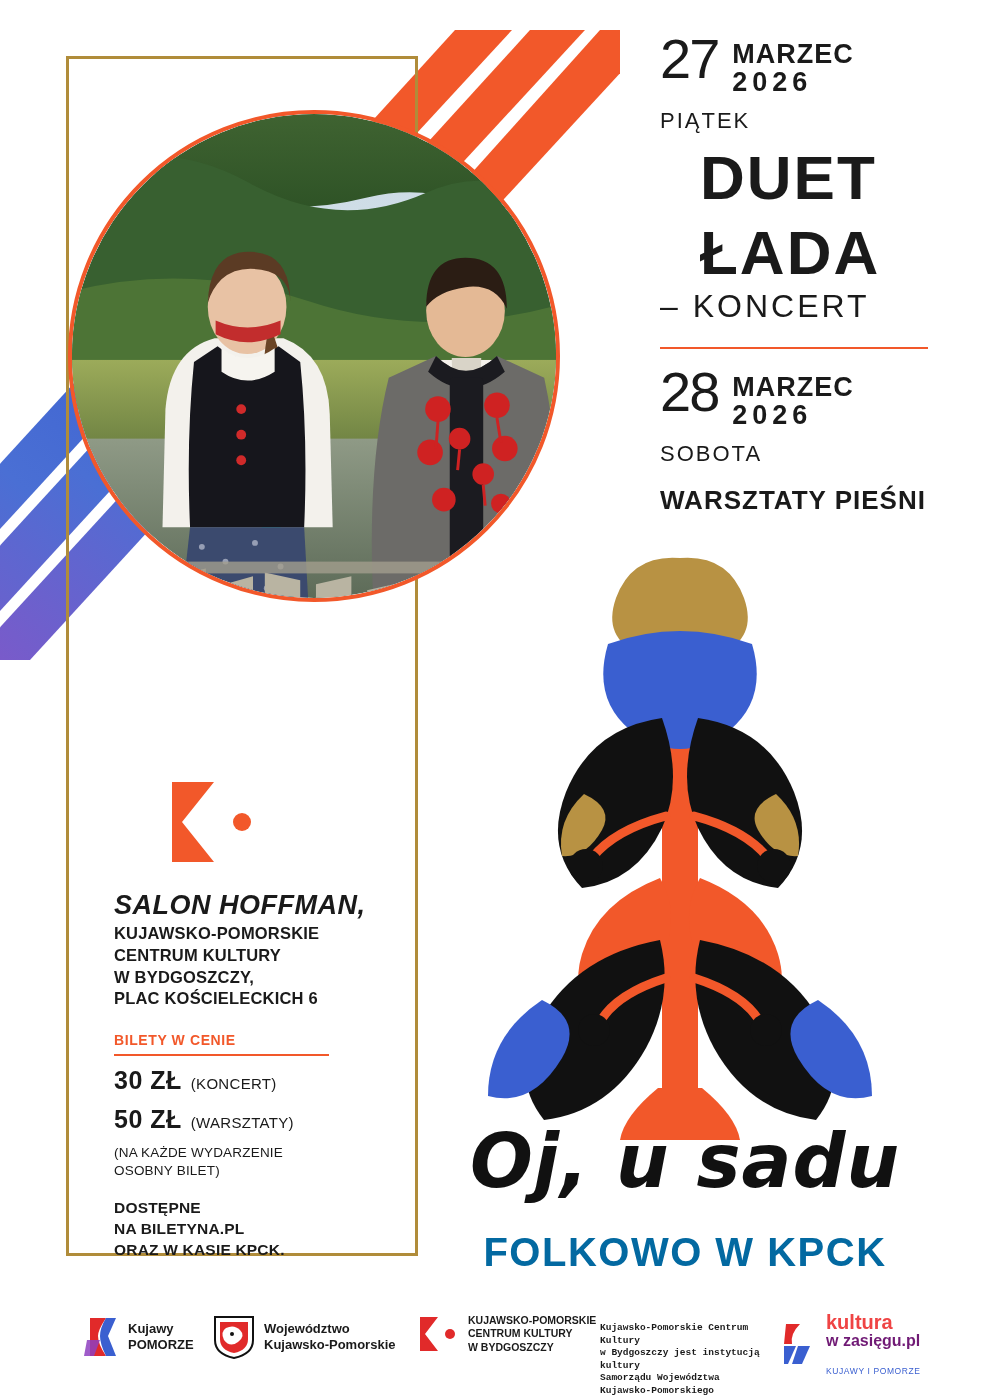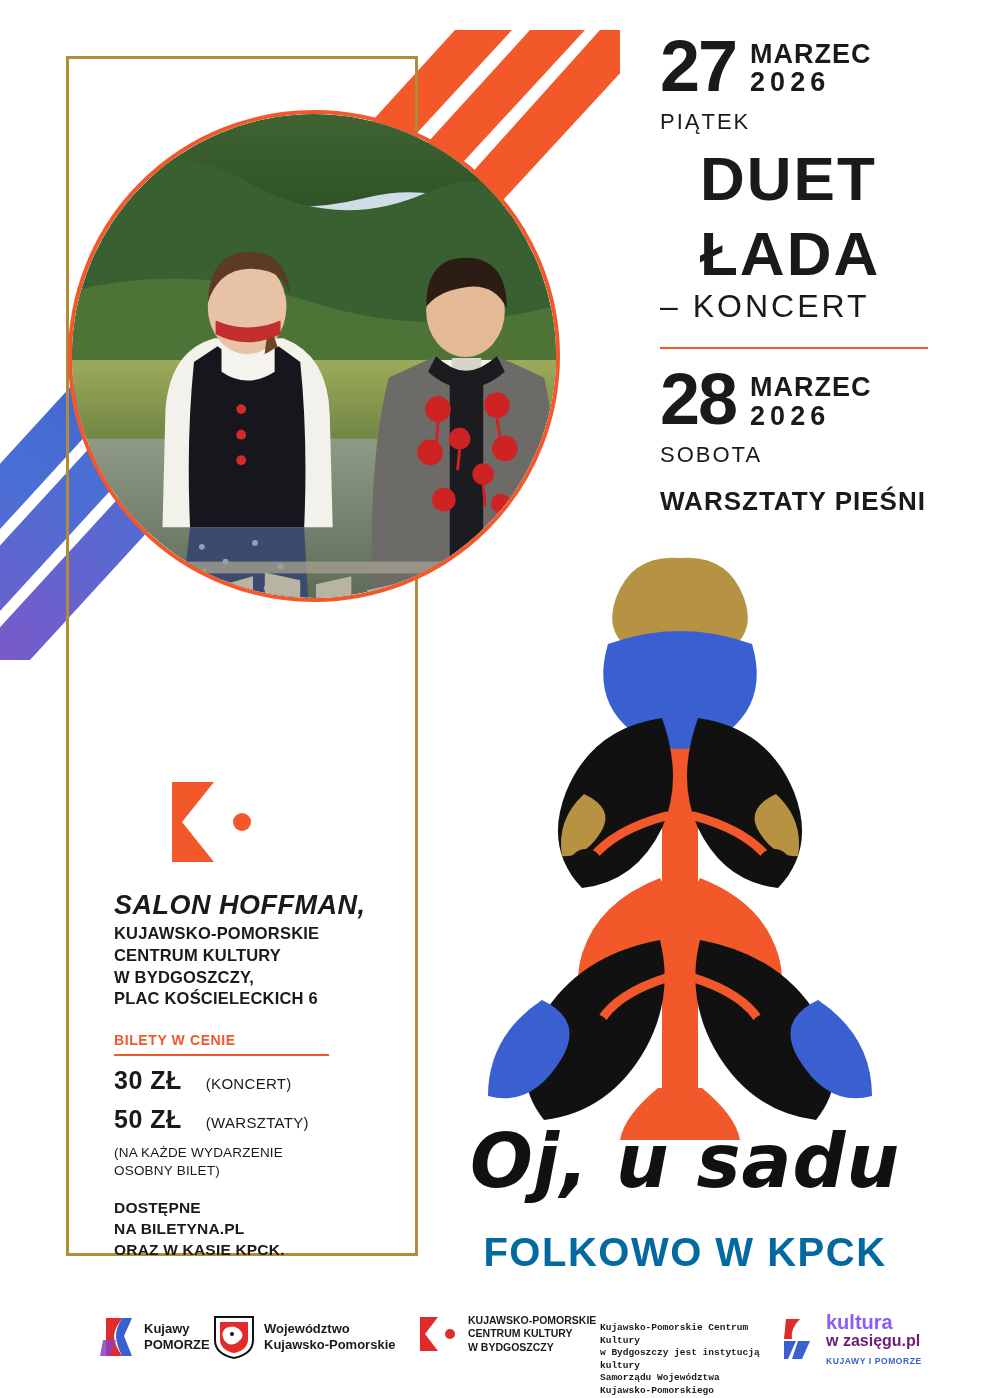--- a/index.html
+++ b/index.html
@@ -52,22 +52,22 @@
     left: 660px;
     top: 34px;
     width: 310px;
   }
   .date-row {
     display: flex;
     align-items: flex-start;
     gap: 14px;
   }
   .date-num {
-    font-size: 72px;
-    font-weight: 700;
+    font-size: 56px;
+    font-weight: 400;
     line-height: 0.9;
     letter-spacing: -2px;
   }
   .date-mon {
     padding-top: 6px;
   }
   .date-mon .mon {
     font-size: 27px;
     font-weight: 700;
     letter-spacing: 1px;
@@ -146,21 +146,21 @@
   }
   .hr-thin {
     width: 215px;
     height: 2px;
     background: #f2582a;
     margin: 6px 0 10px 0;
   }
   .price-row {
     display: flex;
     align-items: baseline;
-    gap: 24px;
+    gap: 9px;
     margin-bottom: 10px;
   }
   .price {
     font-size: 25px;
     font-weight: 700;
     letter-spacing: 0.5px;
   }
   .price-label {
     font-size: 15px;
     font-weight: 400;
@@ -465,21 +465,21 @@
 
     <path d="M248,540 q-34,28 -38,52 l120,0 q-4,-24 -38,-52 z" fill="#f2582a"></path>
   </svg>
 </div>
 
 <div class="script-title">Oj, u sadu</div>
 <div class="script-sub">FOLKOWO W KPCK</div>
 
 <div class="footer">
 
-  <div class="logo-block" style="left:100px; top:16px;">
+  <div class="logo-block" style="left:84px; top:16px;">
     <svg width="36" height="42" viewBox="0 0 36 42" xmlns="http://www.w3.org/2000/svg">
       <path d="M6,2 L22,2 Q14,14 14,20 Q14,28 22,40 L6,40 Z" fill="#e12a2a"></path>
       <path d="M22,2 L32,2 L24,20 L32,40 L22,40 Q16,28 16,20 Q16,12 22,2 Z" fill="#3a5fd0"></path>
       <path d="M3,24 L16,24 L10,40 L0,40 Z" fill="#8e3fbf" opacity="0.85"></path>
     </svg>
     <div class="logo-txt">
       <div>Kujawy</div>
       <div>POMORZE</div>
     </div>
   </div>
@@ -509,23 +509,23 @@
     </div>
   </div>
 
   <div class="logo-block" style="left:782px; top:12px;">
     <svg width="36" height="44" viewBox="0 0 36 44" xmlns="http://www.w3.org/2000/svg">
       <path d="M4,2 L18,2 Q8,12 10,22 L2,22 Z" fill="#e12a2a"></path>
       <path d="M2,24 L14,24 L6,42 L2,42 Z" fill="#3a5fd0"></path>
       <path d="M16,24 L28,24 L20,42 L10,42 Z" fill="#3a5fd0"></path>
     </svg>
     <div>
-      <div style="font-size:20px;font-weight:700;color:#8b5cf6;line-height:1">kultura</div>
+      <div style="font-size:20px;font-weight:700;color:#ef4444;line-height:1">kultura</div>
       <div style="font-size:16px;font-weight:700;color:#701a75;line-height:1.15">w zasięgu.pl</div>
-      <div style="font-size:8.5px;font-weight:700;color:#3a5fd0;letter-spacing:0.6px;margin-top:6px">KUJAWY I POMORZE</div>
+      <div style="font-size:8.5px;font-weight:400;color:#3a5fd0;letter-spacing:0.6px;margin-top:16px">KUJAWY I POMORZE</div>
     </div>
   </div>
 </div>
 
 <div class="fineprint">
   <div>Kujawsko-Pomorskie Centrum Kultury</div>
   <div>w Bydgoszczy jest instytucją kultury</div>
   <div>Samorządu Województwa</div>
   <div>Kujawsko-Pomorskiego</div>
 </div>

